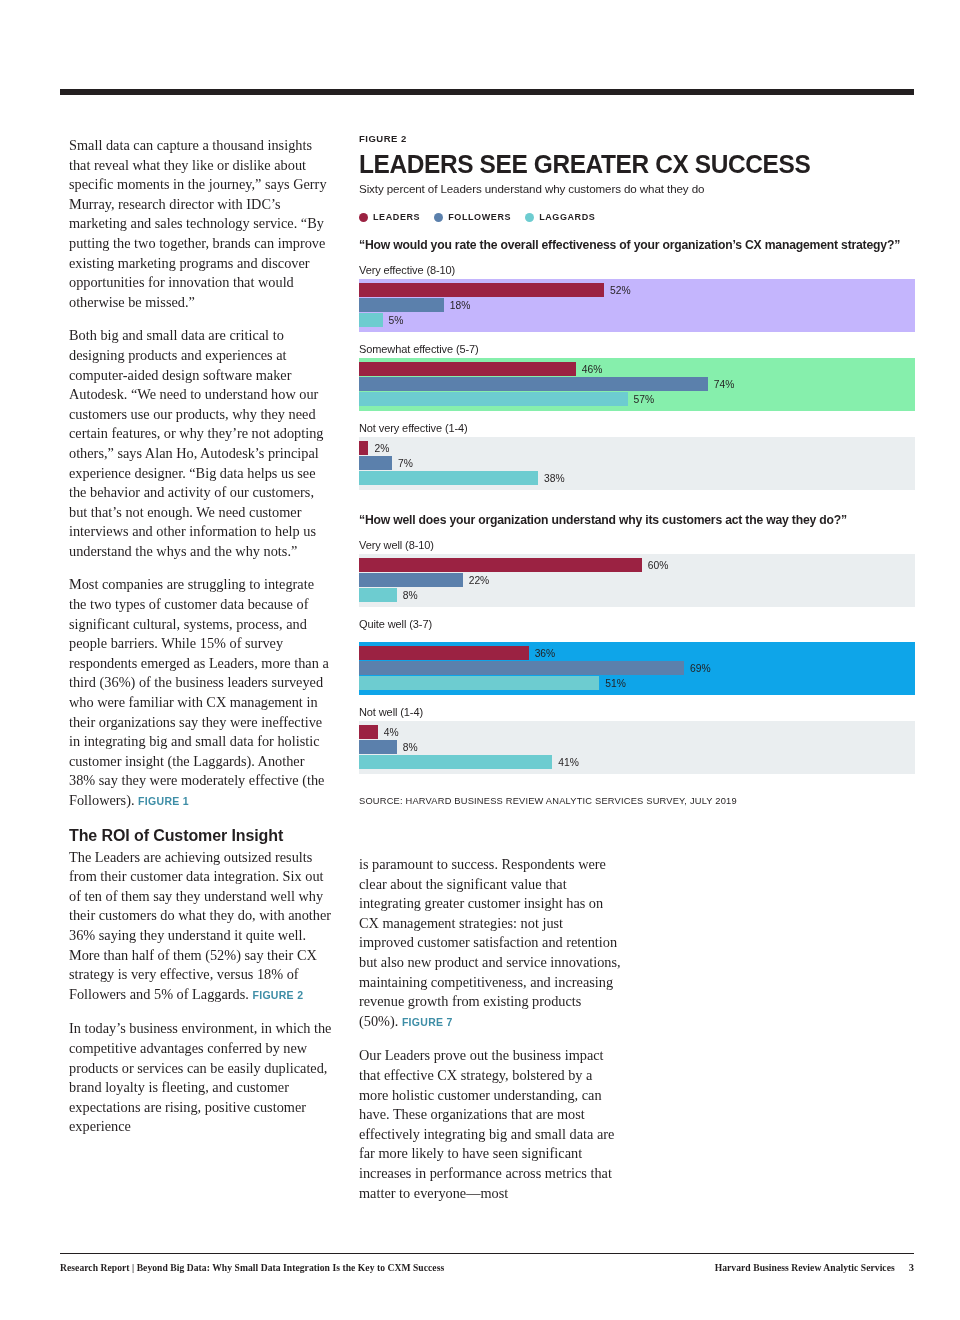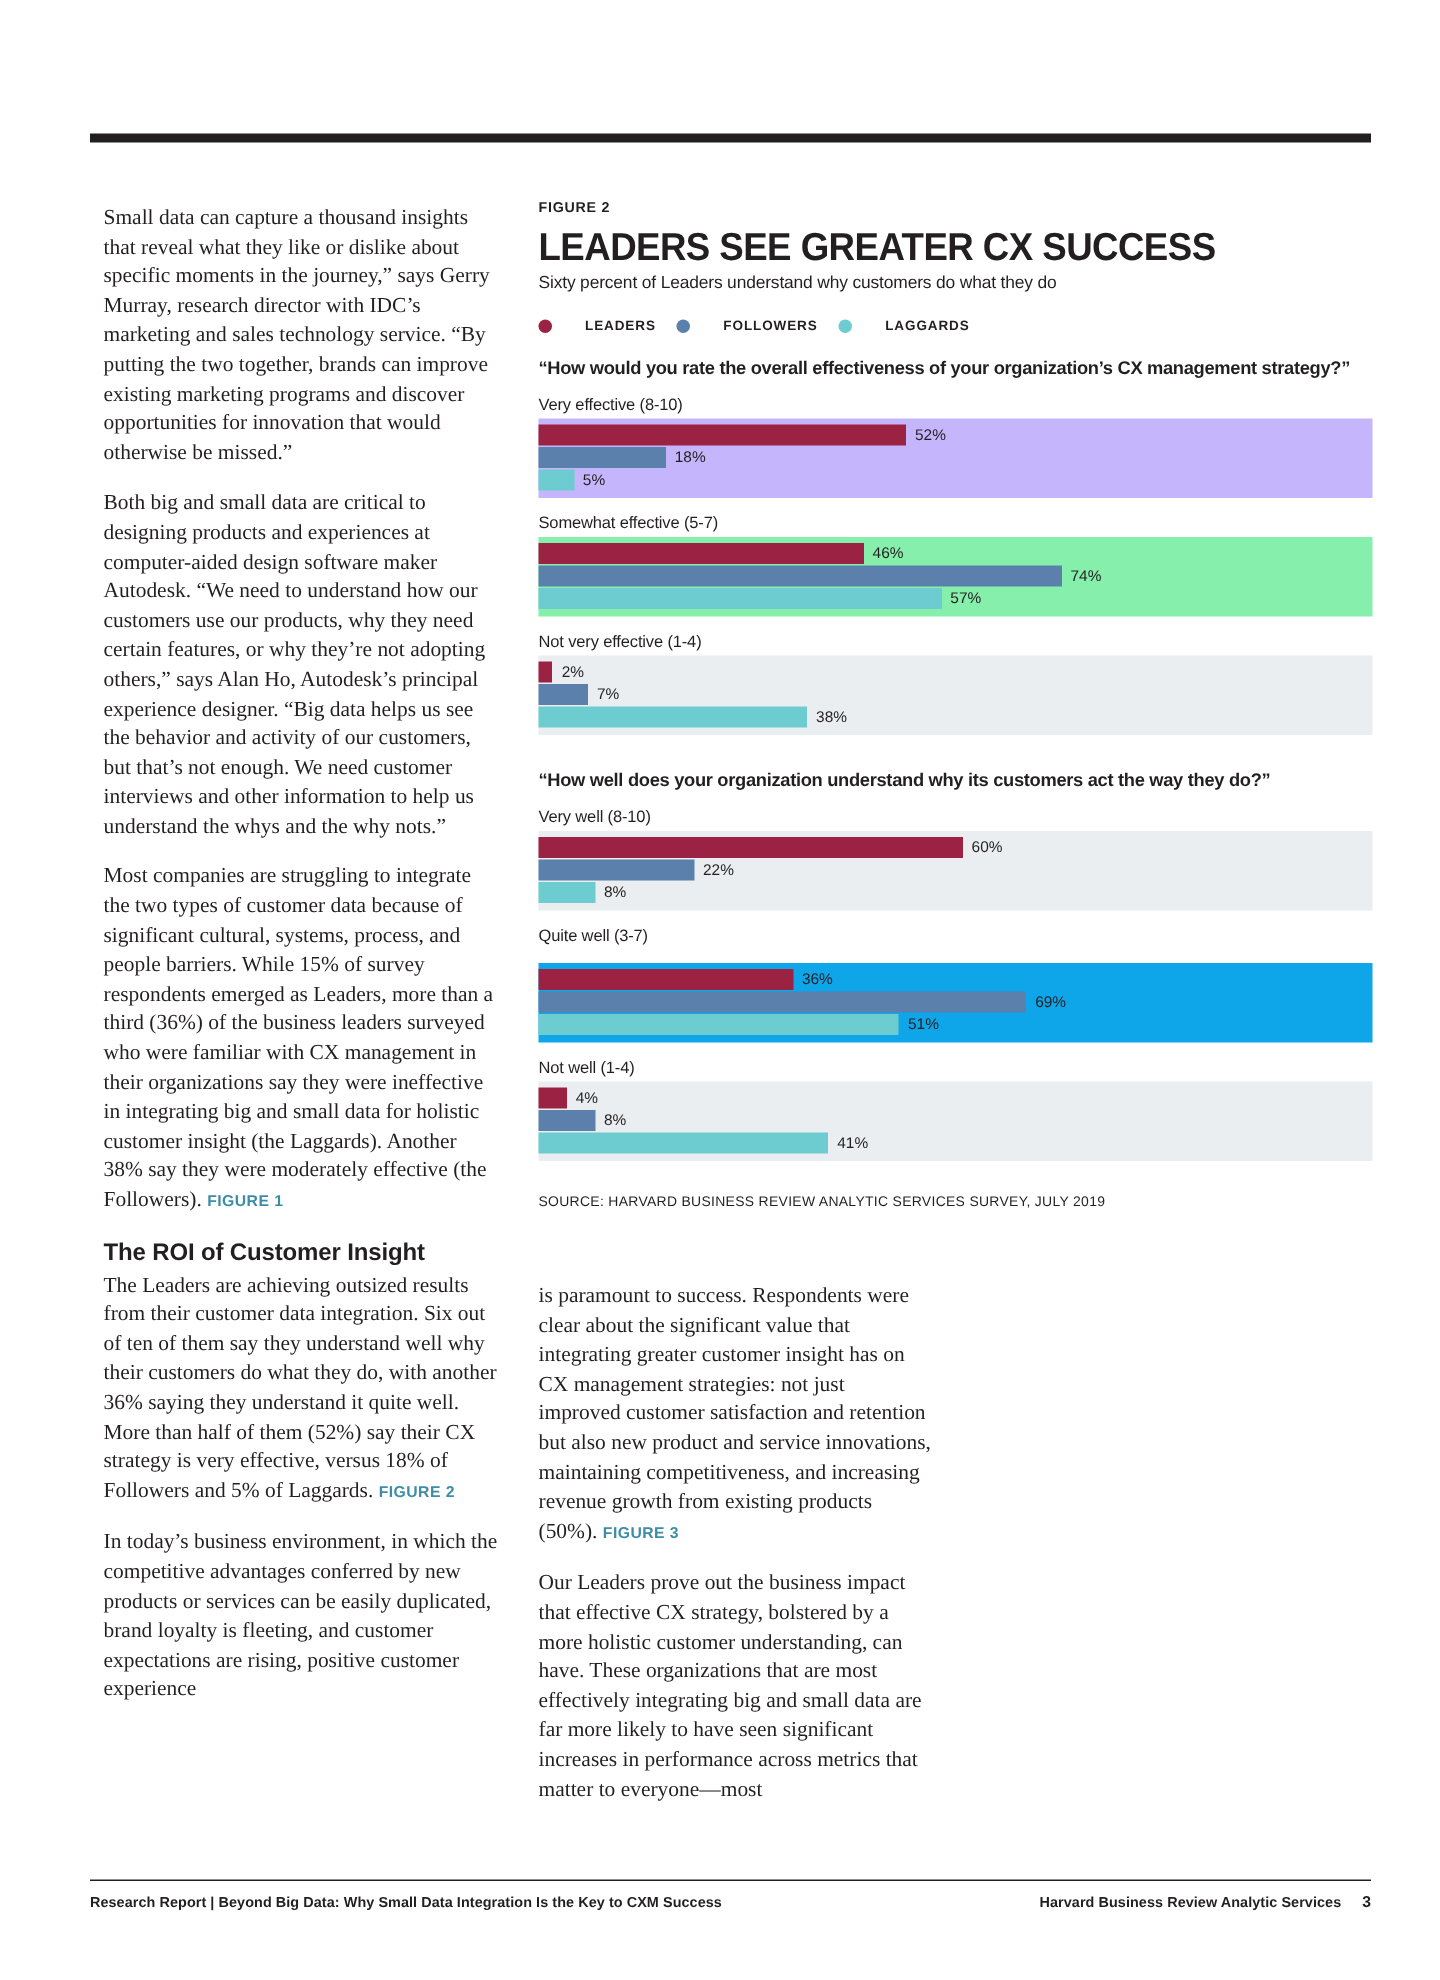--- a/index.html
+++ b/index.html
@@ -81,21 +81,21 @@
   .fig-sub {
     font-family:"Liberation Sans","DejaVu Sans",sans-serif;
     font-size:11.6px;
     font-weight:500;
     color:#231f20;
     margin-bottom:17px;
     letter-spacing:-0.1px;
   }
 
   .legend { display:flex; align-items:center; gap:14px; margin-bottom:16px; }
-  .legend-item { display:flex; align-items:center; gap:22px; }
+  .legend-item { display:flex; align-items:center; gap:5px; }
   .legend-dot { width:9px; height:9px; border-radius:50%; display:block; }
   .legend-label {
     font-family:"Liberation Sans","DejaVu Sans",sans-serif;
     font-weight:bold;
     font-size:9px;
     letter-spacing:0.6px;
     color:#231f20;
   }
 
   .q-title {
@@ -143,21 +143,21 @@
   }
 
   
   .foot-rule {
     position:absolute; left:48px; top:1253px; width:854px; height:1px;
     background:#231f20;
   }
   .footer {
     position:absolute; left:48px; top:1262px; width:854px;
     display:flex; align-items:baseline; justify-content:space-between;
-    font-family:Liberation Sans, sans-serif;
+    font-family:Liberation Serif, serif;
   }
   .foot-left { font-size:9.6px; font-weight:bold; letter-spacing:0.05px; color:#231f20; }
   .foot-right-wrap { display:flex; align-items:baseline; gap:14px; }
   .foot-right { font-size:9.6px; font-weight:bold; letter-spacing:0.05px; color:#231f20; }
   .foot-page { font-size:10.5px; font-weight:bold; color:#231f20; }
 </style>
 </head>
 <body>
 
 <div class="page">
@@ -167,21 +167,21 @@
   <div class="col-left">
     <p>Small data can capture a thousand insights that reveal what they like or dislike about specific moments in the journey,” says Gerry Murray, research director with IDC’s marketing and sales technology service. “By putting the two together, brands can improve existing marketing programs and discover opportunities for innovation that would otherwise be missed.”</p>
     <p>Both big and small data are critical to designing products and experiences at computer-aided design software maker Autodesk. “We need to understand how our customers use our products, why they need certain features, or why they’re not adopting others,” says Alan Ho, Autodesk’s principal experience designer. “Big data helps us see the behavior and activity of our customers, but that’s not enough. We need customer interviews and other information to help us understand the whys and the why nots.”</p>
     <p><span>Most companies are struggling to integrate the two types of customer data because of significant cultural, systems, process, and people barriers. While 15% of survey respondents emerged as Leaders, more than a third (36%) of the business leaders surveyed who were familiar with CX management in their organizations say they were ineffective in integrating big and small data for holistic customer insight (the Laggards). Another 38% say they were moderately effective (the Followers).</span> <span class="figref">FIGURE 1</span></p>
     <div class="subhead">The ROI of Customer Insight</div>
     <p><span>The Leaders are achieving outsized results from their customer data integration. Six out of ten of them say they understand well why their customers do what they do, with another 36% saying they understand it quite well. More than half of them (52%) say their CX strategy is very effective, versus 18% of Followers and 5% of Laggards.</span> <span class="figref">FIGURE 2</span></p>
     <p>In today’s business environment, in which the competitive advantages conferred by new products or services can be easily duplicated, brand loyalty is fleeting, and customer expectations are rising, positive customer experience</p>
   </div>
 
   <div class="col-mid">
-    <p><span>is paramount to success. Respondents were clear about the significant value that integrating greater customer insight has on CX management strategies: not just improved customer satisfaction and retention but also new product and service innovations, maintaining competitiveness, and increasing revenue growth from existing products (50%).</span> <span class="figref">FIGURE 3</span></p>
+    <p><span>is paramount to success. Respondents were clear about the significant value that integrating greater customer insight has on CX management strategies: not just improved customer satisfaction and retention but also new product and service innovations, maintaining competitiveness, and increasing revenue growth from existing products (50%).</span> <span class="figref">FIGURE 7</span></p>
     <p>Our Leaders prove out the business impact that effective CX strategy, bolstered by a more holistic customer understanding, can have. These organizations that are most effectively integrating big and small data are far more likely to have seen significant increases in performance across metrics that matter to everyone—most</p>
   </div>
 
   <div class="figure">
     <div class="fig-kicker">FIGURE 2</div>
     <div class="fig-title">LEADERS SEE GREATER CX SUCCESS</div>
     <div class="fig-sub">Sixty percent of Leaders understand why customers do what they do</div>
 
     <div class="legend" id="legend-host">
         <div class="legend-item">

